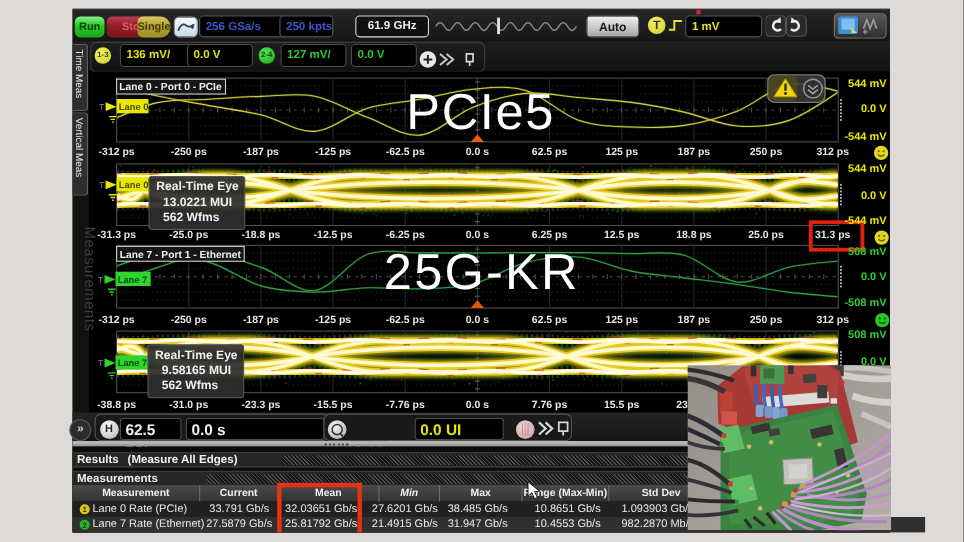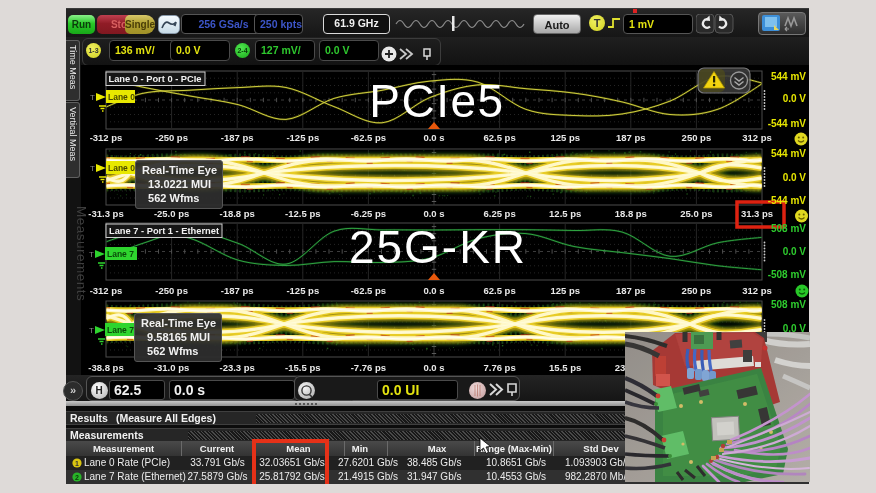--- a/index.html
+++ b/index.html
@@ -43,21 +43,21 @@
 <div class="abs" id="screen">
   <div class="abs" id="row1">
     <div id="brun" class="btn">Run</div>
       <div class="abs" style="left:567px;top:0;width:4px;height:4px;background:#d22;"></div>
     <div id="bstop" class="btn">Stop</div>
     <div id="bsingle" class="btn">Single</div>
     <div id="bwave" class="btn"><svg width="20" height="17" viewBox="0 0 20 17">
           <path d="M3 12 Q6 4 10 7 T17 6" stroke="#334455" stroke-width="1.6" fill="none"></path>
           <path d="M14 9 l4 -3 l-1.5 4.5z" fill="#334455"></path>
         </svg></div>
-    <div class="blkbox blue" style="left:115px;width:80px;text-align:center;">256 GSa/s</div>
+    <div class="blkbox blue" style="left:115px;width:80px;">256 GSa/s</div>
     <div class="blkbox blue" style="left:188px;width:49px;">250 kpts</div>
     <div id="ghz">61.9 GHz</div>
     <svg class="abs" style="left:328px;top:6px;" width="136" height="17" viewBox="0 0 136 17">
       <path d="M2 9 q4 -7 8 0 t8 0 t8 0 t8 0 t8 0 t8 0 t8 0 t8 0 t8 0 t8 0 t8 0 t8 0 t8 0 t8 0 t8 0 t8 0" stroke="#8a8a8a" stroke-width="1.2" fill="none"></path>
       <rect x="58" y="1" width="2.5" height="15" fill="#e8e8e8"></rect>
     </svg>
     <div id="auto">Auto</div>
     <div class="ycirc" style="left:523px;top:6px;width:16px;height:16px;font-size:11px;line-height:16px;">T</div>
     <svg class="abs" style="left:541px;top:7px;" width="15" height="14" viewBox="0 0 15 14">
         <path d="M1 11 h5 v-8 h7" stroke="#e0e030" stroke-width="1.8" fill="none"></path>
@@ -854,39 +854,39 @@
   <div class="abs" id="hdivider">
       <div style="position:absolute;left:229px;top:1.5px;width:22px;height:2px;background:repeating-linear-gradient(90deg,#555 0 2px,transparent 2px 4px);"></div>
     </div>
   <div class="abs" id="results">
     <div class="bar" style="top:5px;"><span style="margin-left:4px;">Results</span><span style="margin-left:8px;">(Measure All Edges)</span><div class="hatch" style="left:190px;width:551px;"></div></div>
     <div class="bar" style="top:22px;"><span style="margin-left:4px;">Measurements</span><div class="hatch" style="left:122px;width:619px;"></div></div>
     <div class="abs" style="left:0;top:35px;width:743px;height:15px;background:linear-gradient(#4a4a4a,#333);">
       <div class="hdrcell" style="left:0;width:116px;">Measurement</div>
       <div class="hdrcell" style="left:116px;width:71px;">Current</div>
       <div class="hdrcell" style="left:187px;width:92px;">Mean</div>
-      <div class="hdrcell" style="left:267px;width:55px;">Min</div>
+      <div class="hdrcell" style="left:279px;width:55px;font-style:italic;">Min</div>
       <div class="hdrcell" style="left:334px;width:75px;">Max</div>
       <div class="hdrcell" style="left:409px;width:79px;">Range (Max-Min)</div>
       <div class="hdrcell" style="left:488px;width:94px;border-right:none;">Std Dev</div>
     </div>
     <div class="abs" style="left:0;top:50px;width:743px;height:14px;background:#212121;">
       <svg class="abs" style="left:6px;top:2px;" width="10" height="10">
           <circle cx="5" cy="5" r="4.6" fill="#d8c410"></circle>
           <text x="5" y="7.6" font-size="7" font-weight="bold" fill="#333" text-anchor="middle">1</text>
         </svg>
       <div class="cell" style="left:18px;width:116px;text-align:left;">Lane 0 Rate (PCIe)</div>
       <div class="cell" style="left:116px;width:71px;">33.791 Gb/s</div>
       <div class="cell" style="left:187px;width:78px;">32.03651 Gb/s</div>
       <div class="cell" style="left:272px;width:50px;">27.6201 Gb/s</div>
       <div class="cell" style="left:341px;width:50px;">38.485 Gb/s</div>
       <div class="cell" style="left:420px;width:50px;">10.8651 Gb/s</div>
       <div class="cell" style="left:499px;width:50px;">1.093903 Gb/s</div>
     </div>
-    <div class="abs" style="left:0;top:64px;width:743px;height:14px;background:#303030;">
+    <div class="abs" style="left:0;top:64px;width:743px;height:14px;background:#303030;padding-left:32px;">
       <svg class="abs" style="left:6px;top:2px;" width="10" height="10">
           <circle cx="5" cy="5" r="4.6" fill="#28b428"></circle>
           <text x="5" y="7.6" font-size="7" font-weight="bold" fill="#0a3a0a" text-anchor="middle">2</text>
         </svg>
       <div class="cell" style="left:18px;width:130px;text-align:left;">Lane 7 Rate (Ethernet)</div>
       <div class="cell" style="left:116px;width:71px;">27.5879 Gb/s</div>
       <div class="cell" style="left:187px;width:78px;">25.81792 Gb/s</div>
       <div class="cell" style="left:272px;width:50px;">21.4915 Gb/s</div>
       <div class="cell" style="left:341px;width:50px;">31.947 Gb/s</div>
       <div class="cell" style="left:420px;width:50px;">10.4553 Gb/s</div>

